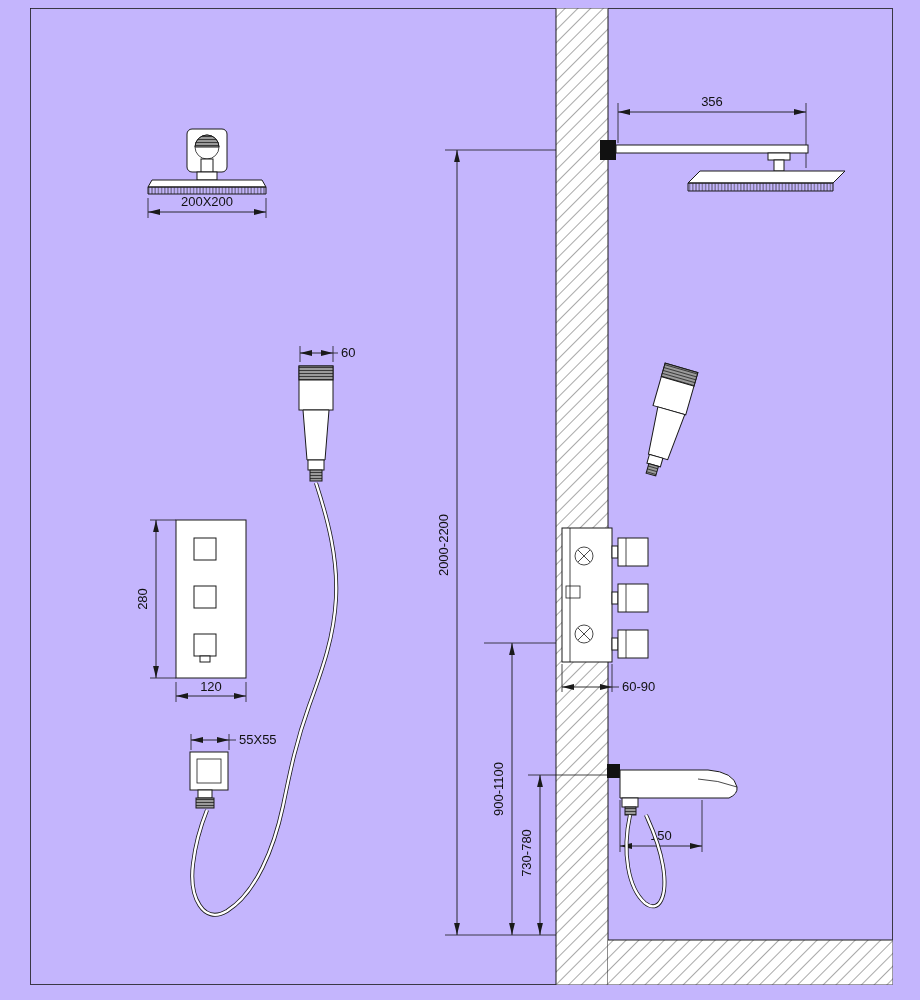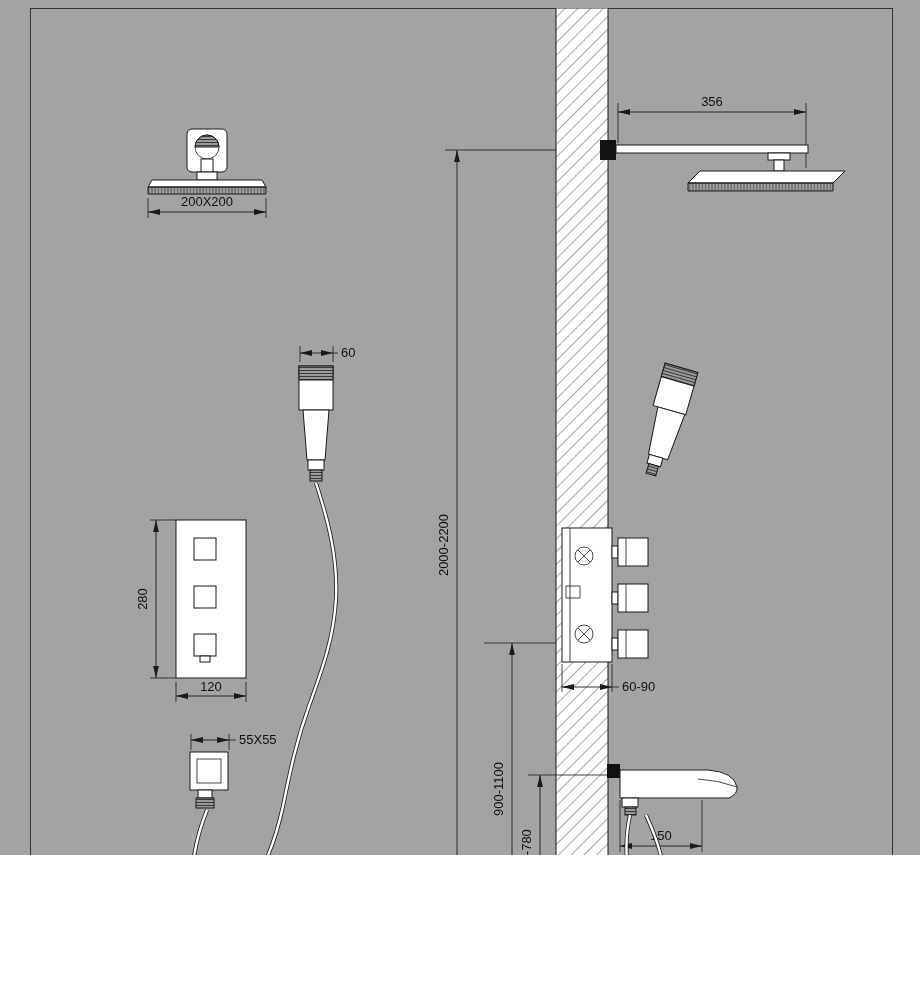--- a/index.html
+++ b/index.html
@@ -1,16 +1,16 @@
 <!DOCTYPE html>
 <html><head>
 <meta charset="utf-8">
 <style>
   html,body{margin:0;padding:0;background:#ffffff;}
-  .page{width:920px;height:855px;position:relative;background:#a3a3a3;}
+  .page{width:920px;height:1000px;position:relative;background:#c4b5fd;}
   svg{display:block;}
   text{font-family:"Liberation Sans",sans-serif;font-size:13px;fill:#111;}
   .ln{stroke:#1a1a1a;stroke-width:1;fill:none;}
   .thin{stroke:#1a1a1a;stroke-width:0.8;fill:none;}
   .dim{stroke:#1a1a1a;stroke-width:0.9;fill:none;}
   .wfill{fill:#ffffff;stroke:#1a1a1a;stroke-width:1;}
   .dark{fill:#111;stroke:none;}
   .hose-o{stroke:#1a1a1a;stroke-width:4;fill:none;}
   .hose-i{stroke:#ffffff;stroke-width:2.4;fill:none;}
 </style>

